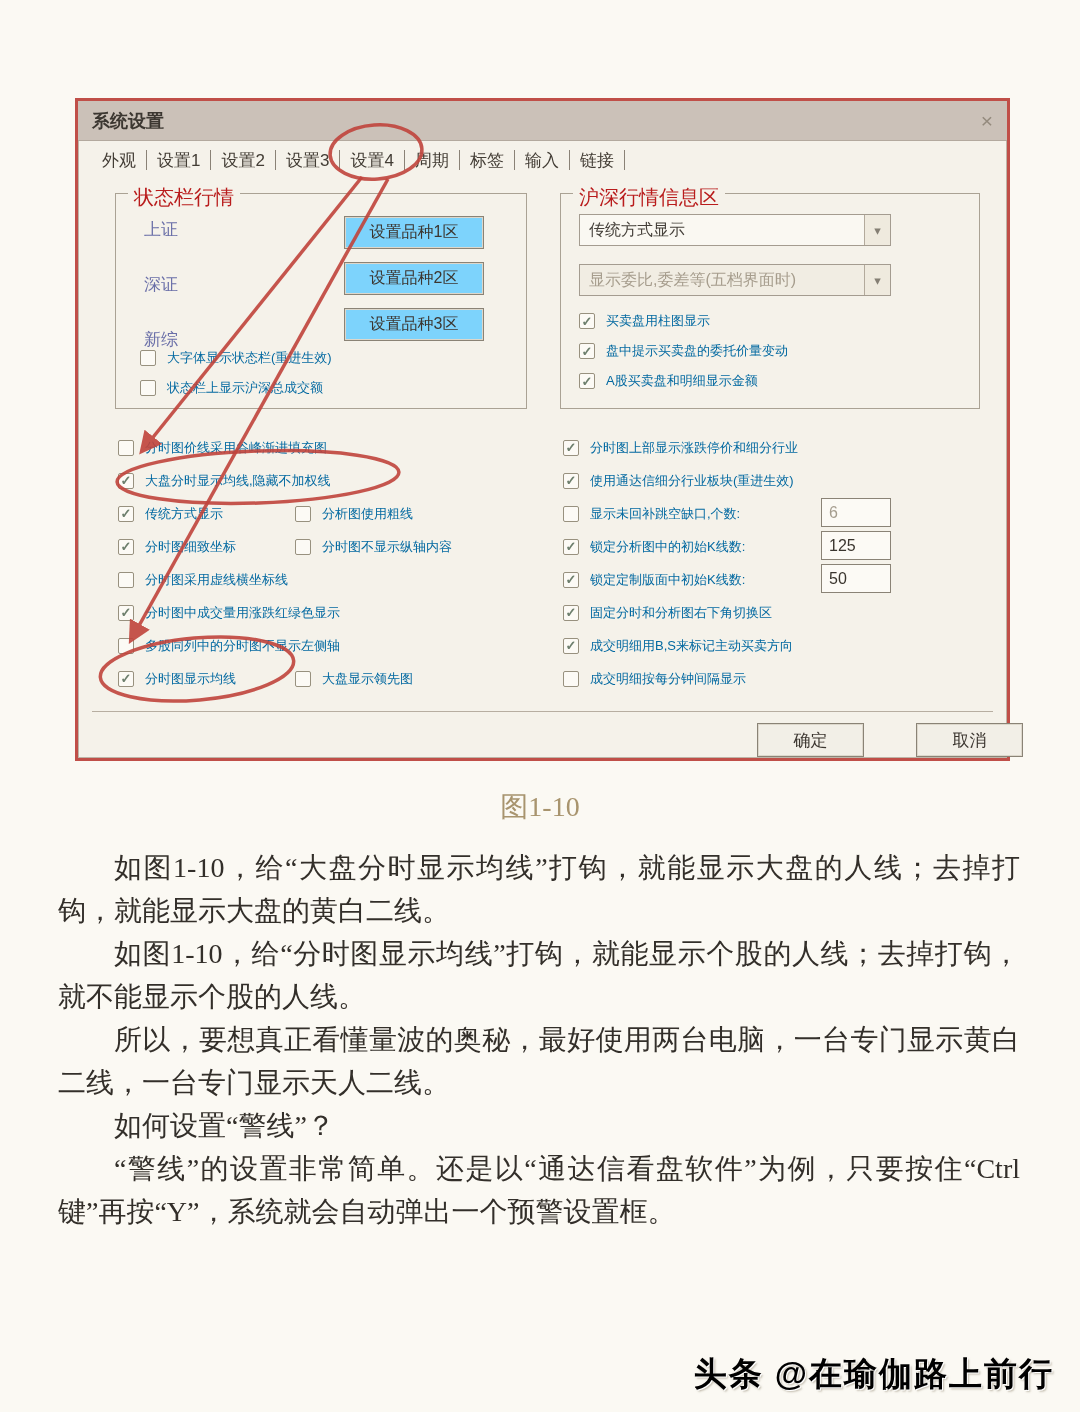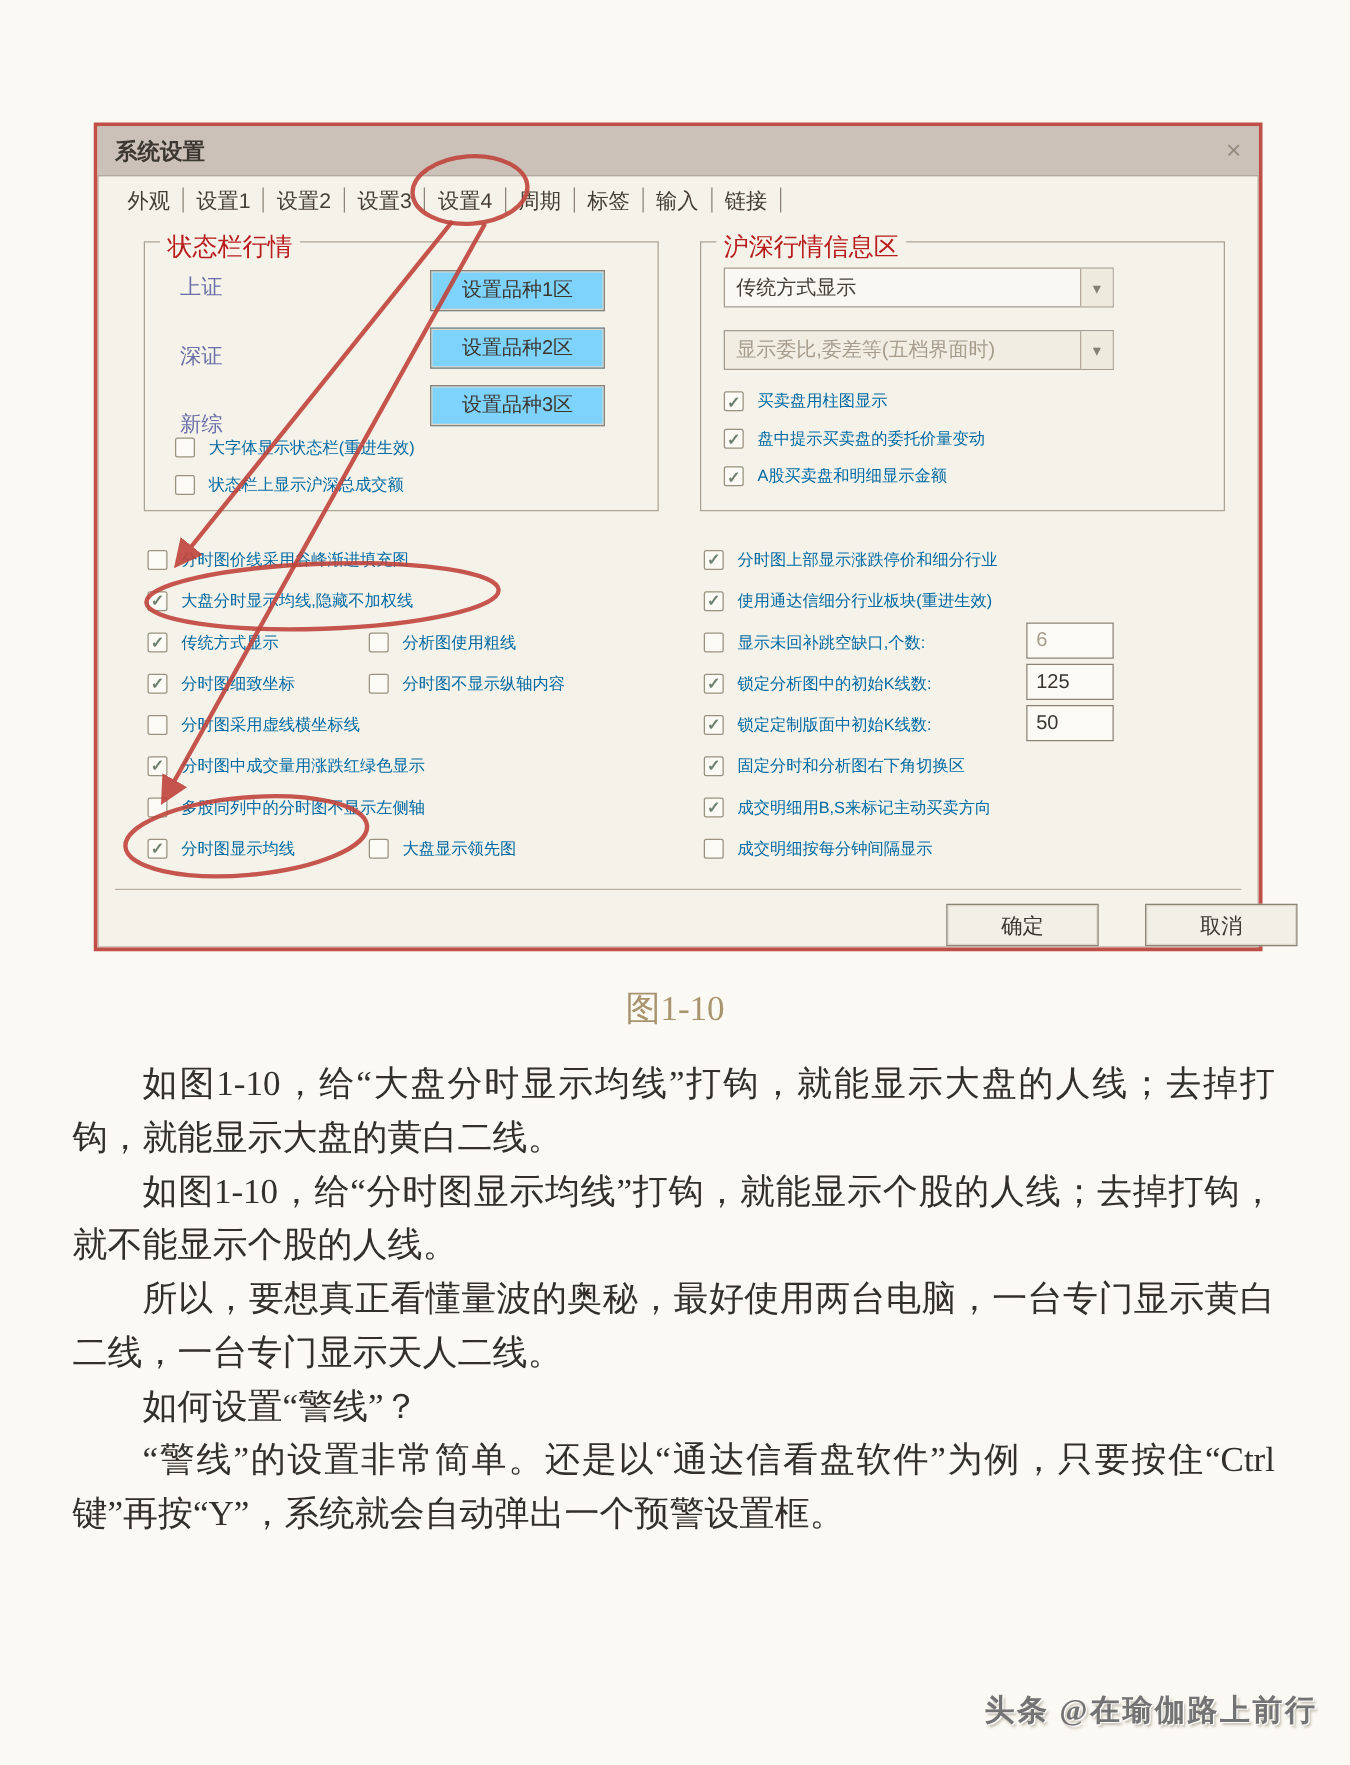--- a/index.html
+++ b/index.html
@@ -81,21 +81,21 @@
   .opt-b { position:absolute; left:177px; }
   .mini-input {
     position:absolute; left:258px; top:1px; width:70px; height:29px;
     border:1px solid #8a8376; background:#fcfaf5; font-size:16px; color:#3a352e;
     padding:5px 7px 0 7px; line-height:1.1;
   }
   .mini-input.disabled { color:#a59d8e; }
 
   .footer-sep { position:absolute; left:14px; right:14px; top:610px; height:1px; background:#b7aea1; }
   .dlg-btn {
-    position:absolute; top:622px; width:122px; height:34px;
+    position:absolute; top:622px; width:107px; height:34px;
     border:1px solid #8a8376; background:#f2efe7; box-shadow: inset 0 0 0 1px #ddd8cc;
     font-size:17px; color:#3c3630; display:flex; align-items:center; justify-content:center;
   }
   .btn-ok { left:679px; }
   .btn-cancel { left:838px; }
 
   
   .annot { position:absolute; left:0; top:0; pointer-events:none; }
   .annot ellipse, .annot line { fill:none; stroke:#c0443c; stroke-width:3.5; opacity:0.9; }
 
@@ -105,23 +105,23 @@
     color:#a8946e; font-size:28px; font-family:"Liberation Serif", serif;
   }
   .bodytext {
     position:absolute; left:58px; top:846px; width:962px;
     font-size:28px; line-height:43px; color:#332f2a; text-align:justify;
     font-family:"Liberation Serif", serif;
   }
   .bodytext p { margin:0; text-indent:2em; }
 
   .watermark {
-    position:absolute; right:26px; top:1352px; font-size:24px; font-weight:bold;
-    color:#737373; text-shadow:1px 1px 0 #ffffff, 2px 2px 2px rgba(150,140,120,0.55);
-    font-family:Liberation Serif, serif; letter-spacing:2px;
+    position:absolute; right:26px; top:1352px; font-size:33px; font-weight:bold;
+    color:#000000; text-shadow:1px 1px 0 #ffffff, 2px 2px 2px rgba(150,140,120,0.55);
+    font-family:Liberation Sans, sans-serif; letter-spacing:2px;
   }
 </style>
 </head>
 <body>
 
 <div class="dialog">
   <div class="titlebar">
     <span>系统设置</span>
     <span class="close-x">×</span>
   </div>

